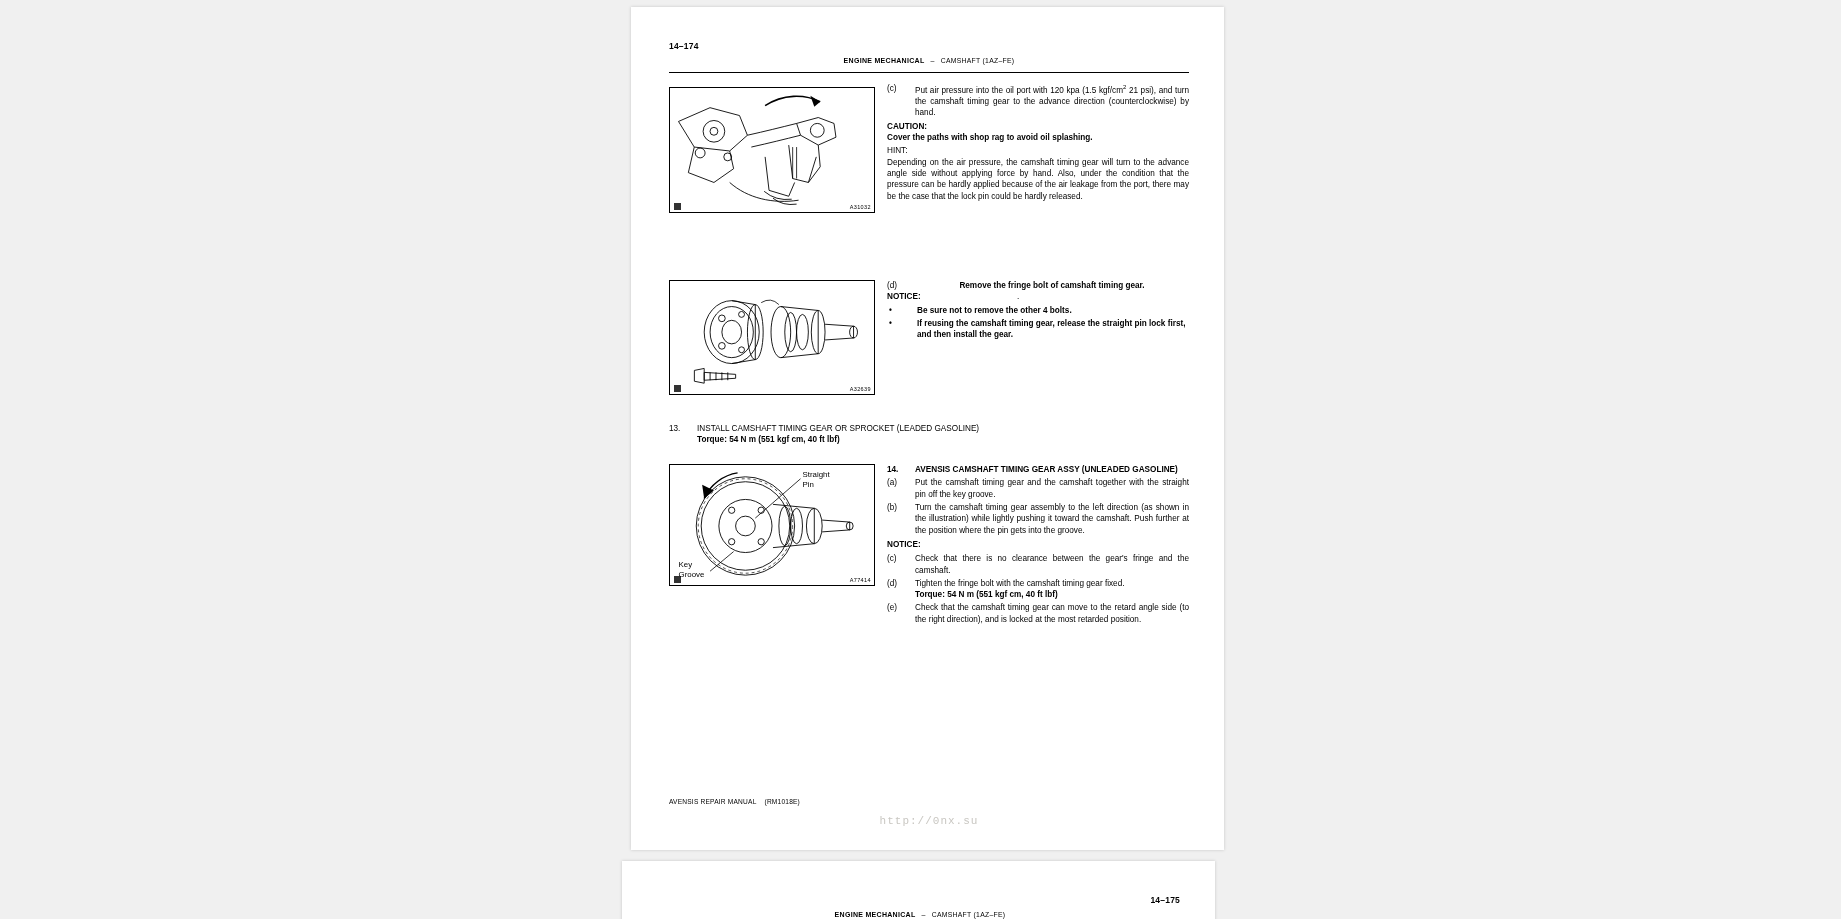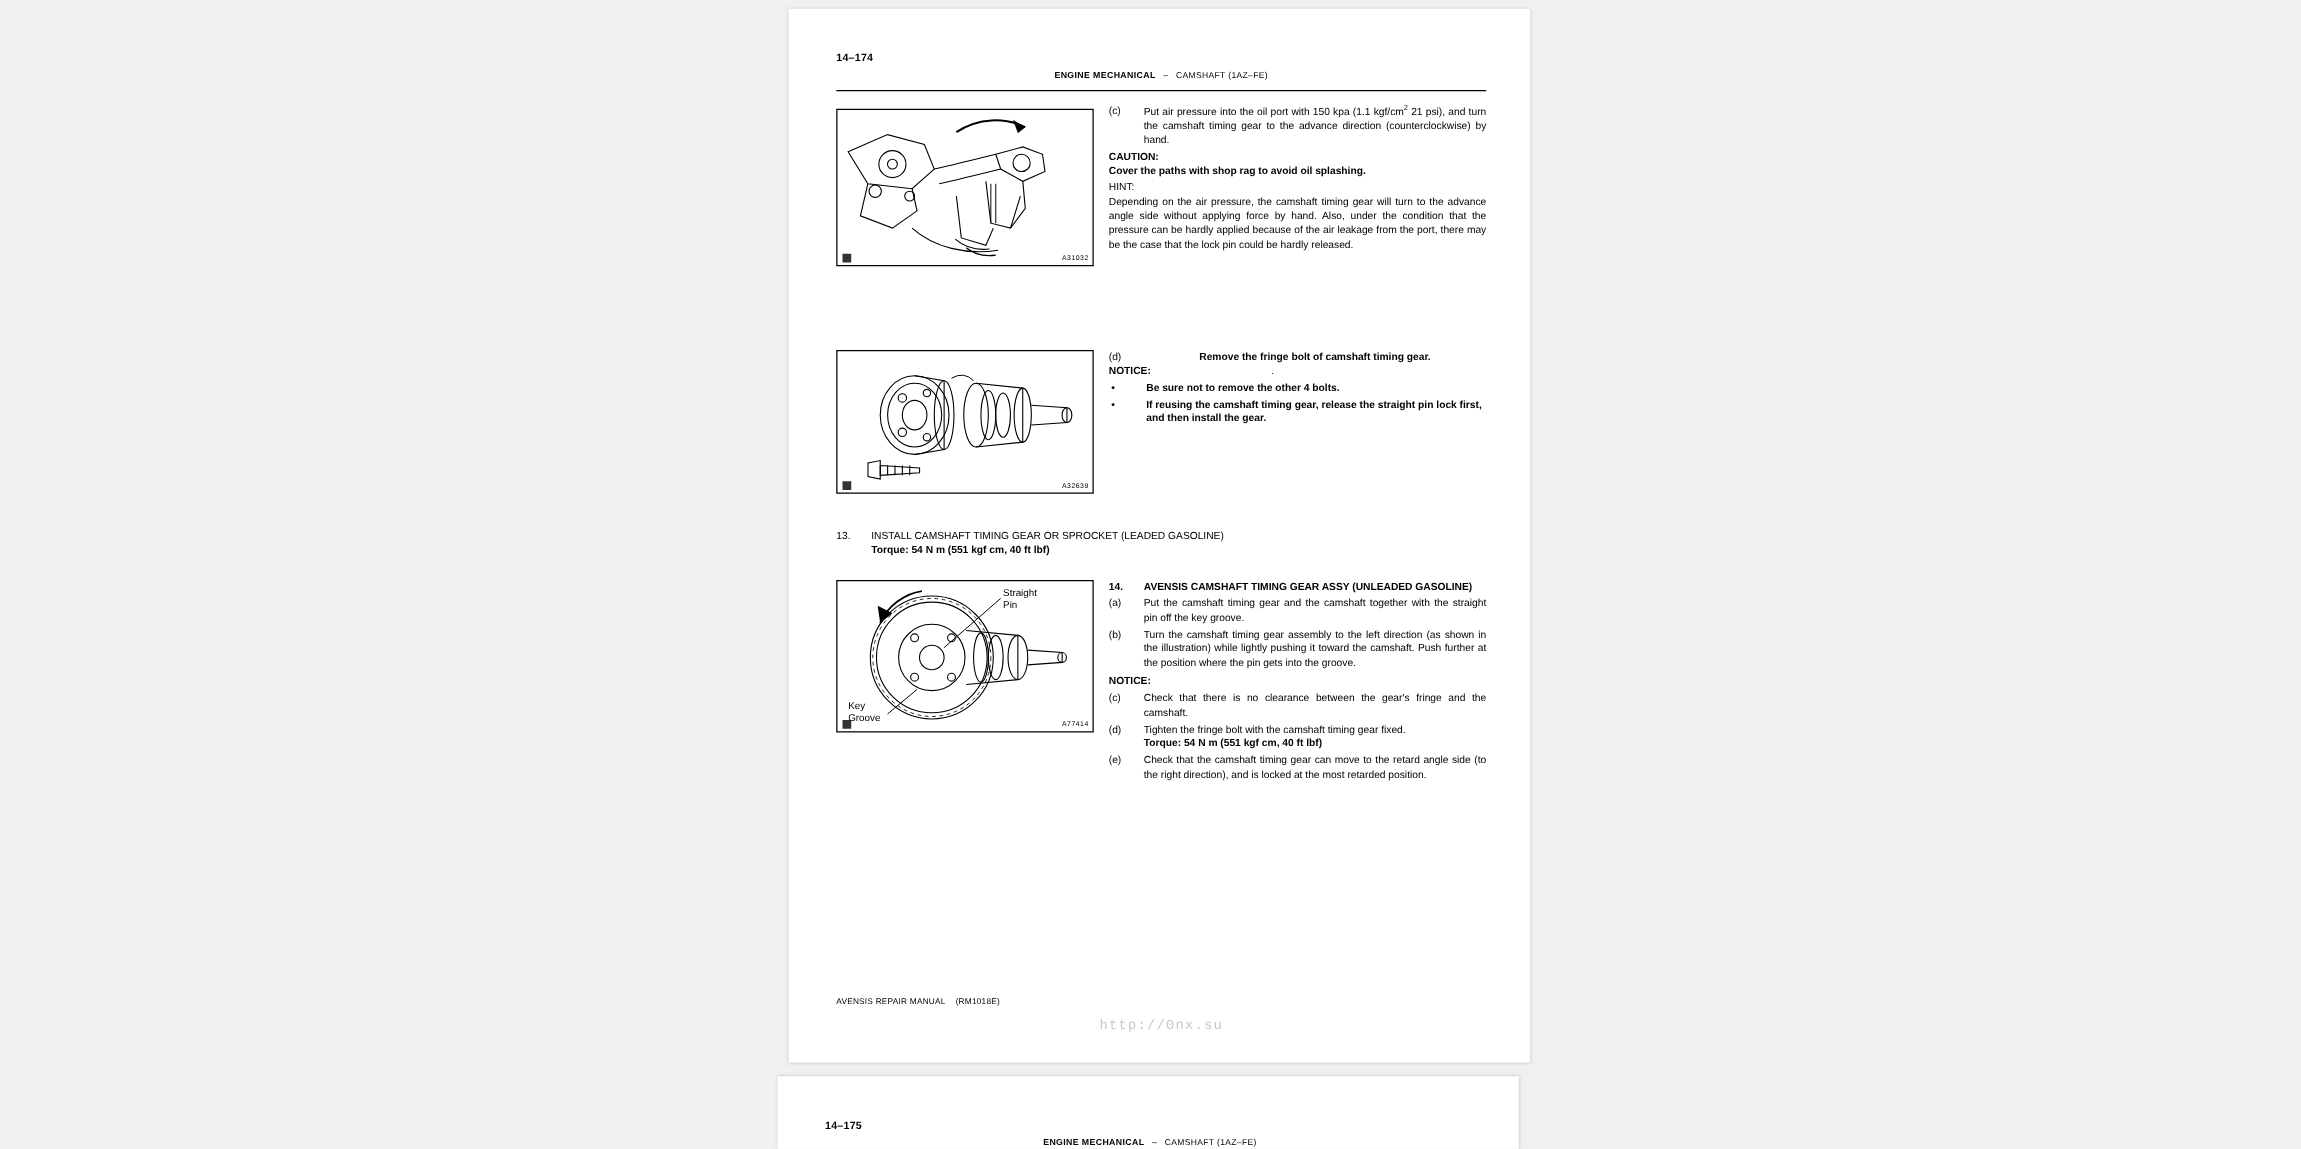--- a/index.html
+++ b/index.html
@@ -57,20 +57,21 @@
     font-family: "Liberation Sans", sans-serif;
     color: #000;
   }
 
   .page-num {
     font-size: 8.5px;
     font-weight: bold;
     letter-spacing: 0.2px;
   }
   .page-num.right {
+    text-align: right;
   }
   .hdr-row {
     position: relative;
     margin-top: 6px;
     border-bottom: 1.1px solid #000;
     padding-bottom: 2px;
     height: 13px;
   }
   .hdr-center {
     position: absolute;
@@ -246,21 +247,21 @@
             </g>
           </svg>
           <div class="fig-corner"></div>
           <div class="fig-id">A31032</div>
         </div>
 
         <div class="textcol">
           <div class="txt-row">
             <div class="marker">(c)</div>
             <div class="body">
-              <span>Put air pressure into the oil port with 150 kpa (1.1 kgf/cm</span><span class="sup">2</span><span> 21 psi), and turn the camshaft timing gear to the advance direction (counterclockwise) by hand.</span>
+              <span>Put air pressure into the oil port with 120 kpa (1.5 kgf/cm</span><span class="sup">2</span><span> 21 psi), and turn the camshaft timing gear to the advance direction (counterclockwise) by hand.</span>
             </div>
           </div>
           <div class="lbl" style="margin-top:2px;">CAUTION:</div>
           <div class="bold">Cover the paths with shop rag to avoid oil splashing.</div>
           <div style="margin-top:2px;">HINT:</div>
           <div class="just">Depending on the air pressure, the camshaft timing gear will turn to the advance angle side without applying force by hand. Also, under the condition that the pressure can be hardly applied because of the air leakage from the port, there may be the case that the lock pin could be hardly released.</div>
         </div>
       </div>
 
       <div class="block" style="margin-top:52px; min-height:120px;">

